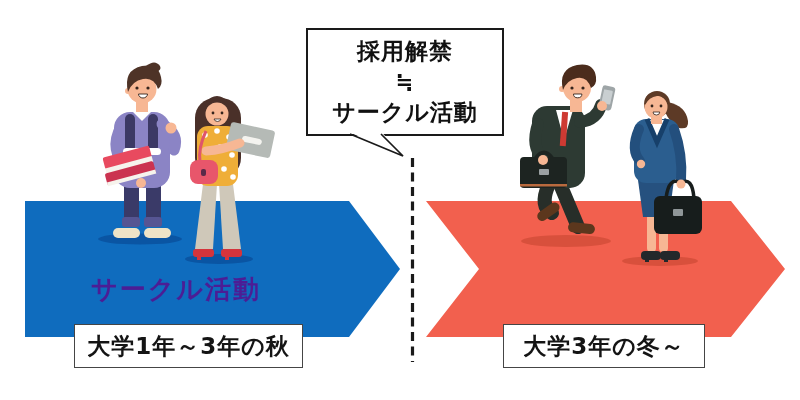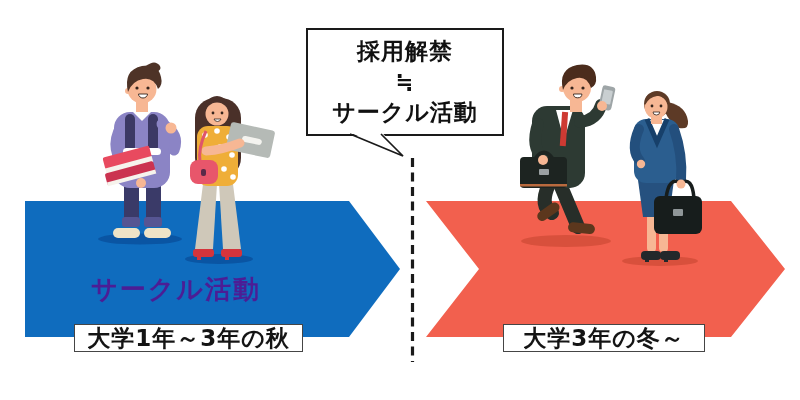--- a/index.html
+++ b/index.html
@@ -17,21 +17,21 @@
   .bubble .bl{font-size:23px;font-weight:600;color:#111;line-height:33px;letter-spacing:1px;}
   .bubble .bl.approx{font-size:21px;line-height:28px;}
   .tail-svg{z-index:4;}
   .arrow-title{
     position:absolute;transform:translate(-50%,-50%);color:#4c1d95;
     font-size:26px;font-weight:700;letter-spacing:2px;white-space:nowrap;z-index:2;
   }
   .arrow-title.left{left:176px;top:289px;}
   .arrow-title.right{left:610px;top:288px;}
   .period-box{
-    position:absolute;box-sizing:border-box;height:28px;background:#ffffff;
+    position:absolute;box-sizing:border-box;height:44px;background:#ffffff;
     border:1.5px solid #454545;display:flex;align-items:center;justify-content:center;
     z-index:2;
   }
   .period-box.left{left:74px;top:324px;width:229px;}
   .period-box.right{left:503px;top:324px;width:202px;}
   .period-box span{font-size:23px;font-weight:600;color:#141414;letter-spacing:1px;white-space:nowrap;}
 </style>
 </head>
 <body>
 

